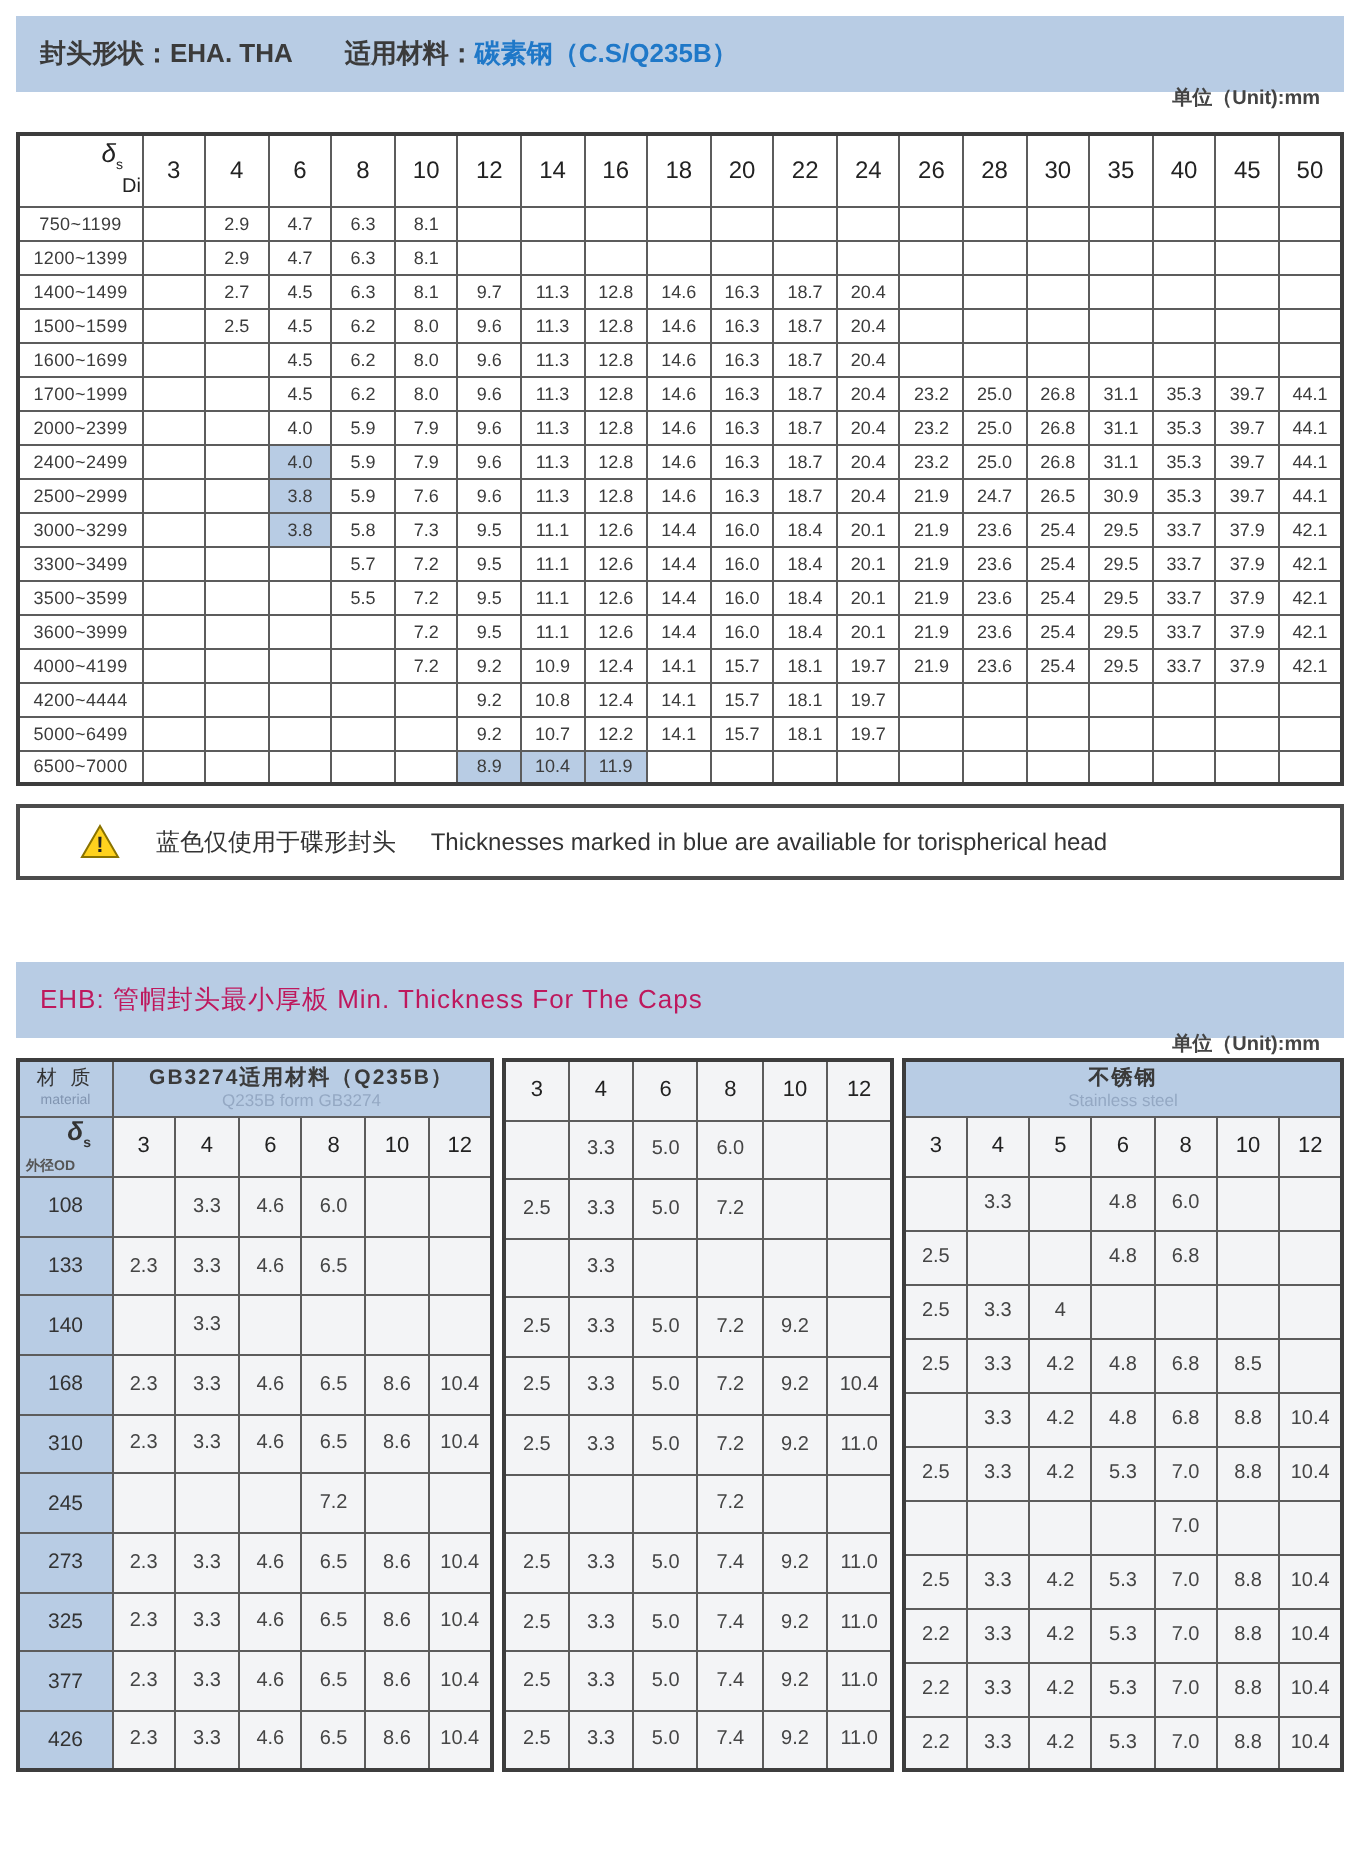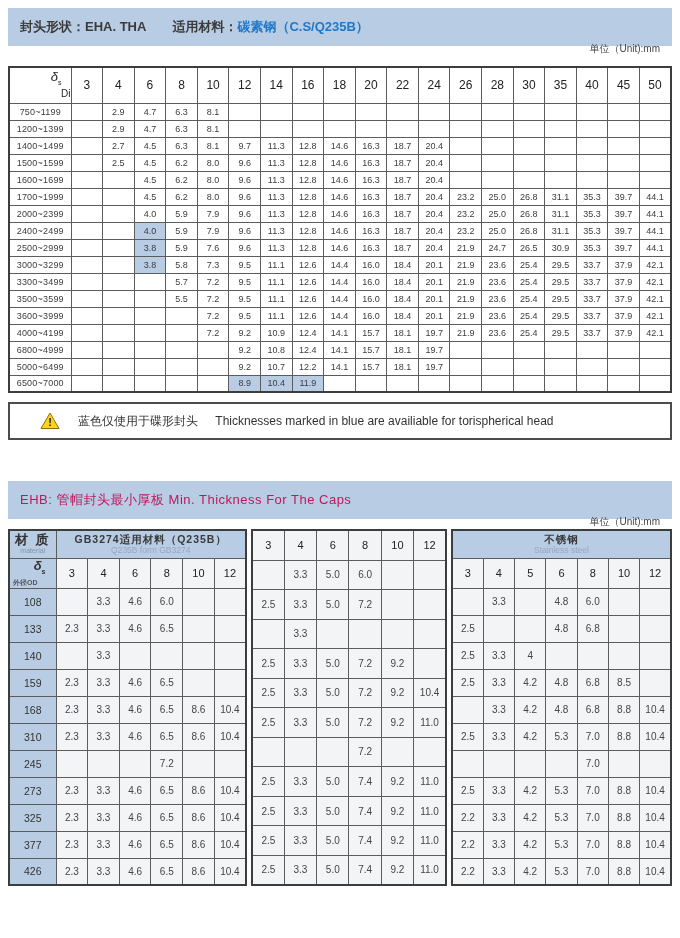--- a/index.html
+++ b/index.html
@@ -7,21 +7,21 @@
     font-family:"Liberation Sans","DejaVu Sans",sans-serif; color:#333; }
   .page { padding:8px; }
 
   
   .banner { height:38px; background:#b8cce4; display:flex; align-items:center;
     justify-content:space-between; padding:0 12px; }
   .banner-left { display:flex; align-items:baseline; gap:26px; font-size:13px;
     font-weight:bold; color:#3b3b3b; }
   .pair { display:flex; align-items:flex-end; }
   .material-value { color:#1f78c8; }
-  .unit { font-size:10px; font-weight:normal; color:#444; white-space:nowrap;margin-top:44px; }
+  .unit { font-size:10px; font-weight:bold; color:#444; white-space:nowrap;margin-top:44px; }
 
   
   #table1 { width:664px; margin-top:20px; border-collapse:collapse;
     table-layout:fixed; border:2px solid #3d3d3d; }
   #table1 th, #table1 td { border:1px solid #5c5c5c; text-align:center; padding:0; }
   #table1 thead th { height:36px; font-size:12px; font-weight:normal; color:#222; background:#fff; }
   #table1 tbody td { height:17px; font-size:9px; color:#3c3c3c; background:#fff; }
   #table1 td.row-label { font-size:9px; letter-spacing:0.2px;margin-top:16px; }
   .blue-cell { background:#b8cce4 !important; }
 
@@ -44,21 +44,21 @@
 
   
   .tables2 { margin-top:10px; display:flex; gap:4px; }
   .tables2 table { border-collapse:collapse; table-layout:fixed; border:2px solid #3d3d3d; }
   #table2-0 { width:239px; } #table2-1 { width:196px; } #table2-2 { width:221px; }
   .tables2 th, .tables2 td { border:1px solid #5c5c5c; text-align:center; padding:0; }
   .group-head { background:#b8cce4; height:28px; vertical-align:middle; }
   .group-zh { font-size:10.5px; font-weight:bold; color:#3a3a3a; letter-spacing:1px; line-height:12px; }
   .group-en { font-size:8.5px; font-weight:normal; color:#94a8c3; line-height:10px; }
   .mat-cell { background:#b8cce4; }
-  .mat-zh { font-size:13px; font-weight:bold; letter-spacing:2px; line-height:12px; }
+  .mat-zh { font-size:10px; font-weight:normal; letter-spacing:2px; line-height:12px; }
   .mat-en { font-size:7px; font-weight:normal; color:#8094b0; line-height:9px; }
   .delta-cell { background:#b8cce4; height:30px; position:relative; }
   .delta-sym { font-size:13px; font-style:italic; text-align:right; padding-right:10px; line-height:14px; }
   .delta-sym sub { font-size:7px; font-style:normal; }
   .od-label { font-size:7px; text-align:left; padding-left:3px; color:#555; line-height:9px; }
   .num-head { background:#f3f4f6; font-size:11px; font-weight:normal; height:30px; color:#222; }
   .tables2 tbody td { height:27px; font-size:10px; background:#f3f4f6; color:#454545; }
   .tables2 td.row-label2 { background:#b8cce4; font-size:10.5px; color:#333; }
 </style>
 </head>
@@ -430,21 +430,21 @@
           <td>19.7</td>
           <td>21.9</td>
           <td>23.6</td>
           <td>25.4</td>
           <td>29.5</td>
           <td>33.7</td>
           <td>37.9</td>
           <td>42.1</td>
         </tr>
         <tr>
-          <td class="row-label">6800~4999</td>
+          <td class="row-label">4200~4444</td>
           <td></td>
           <td></td>
           <td></td>
           <td></td>
           <td></td>
           <td>9.2</td>
           <td>10.8</td>
           <td>12.4</td>
           <td>14.1</td>
           <td>15.7</td>
@@ -578,29 +578,20 @@
           <tr>
             <td class="row-label2">140</td>
             <td class="data-cell"></td>
             <td class="data-cell">3.3</td>
             <td class="data-cell"></td>
             <td class="data-cell"></td>
             <td class="data-cell"></td>
             <td class="data-cell"></td>
           </tr>
           <tr>
-            <td class="row-label2">159</td>
-            <td class="data-cell">2.3</td>
-            <td class="data-cell">3.3</td>
-            <td class="data-cell">4.6</td>
-            <td class="data-cell">6.5</td>
-            <td class="data-cell"></td>
-            <td class="data-cell"></td>
-          </tr>
-          <tr>
             <td class="row-label2">168</td>
             <td class="data-cell">2.3</td>
             <td class="data-cell">3.3</td>
             <td class="data-cell">4.6</td>
             <td class="data-cell">6.5</td>
             <td class="data-cell">8.6</td>
             <td class="data-cell">10.4</td>
           </tr>
           <tr>
             <td class="row-label2">310</td>

